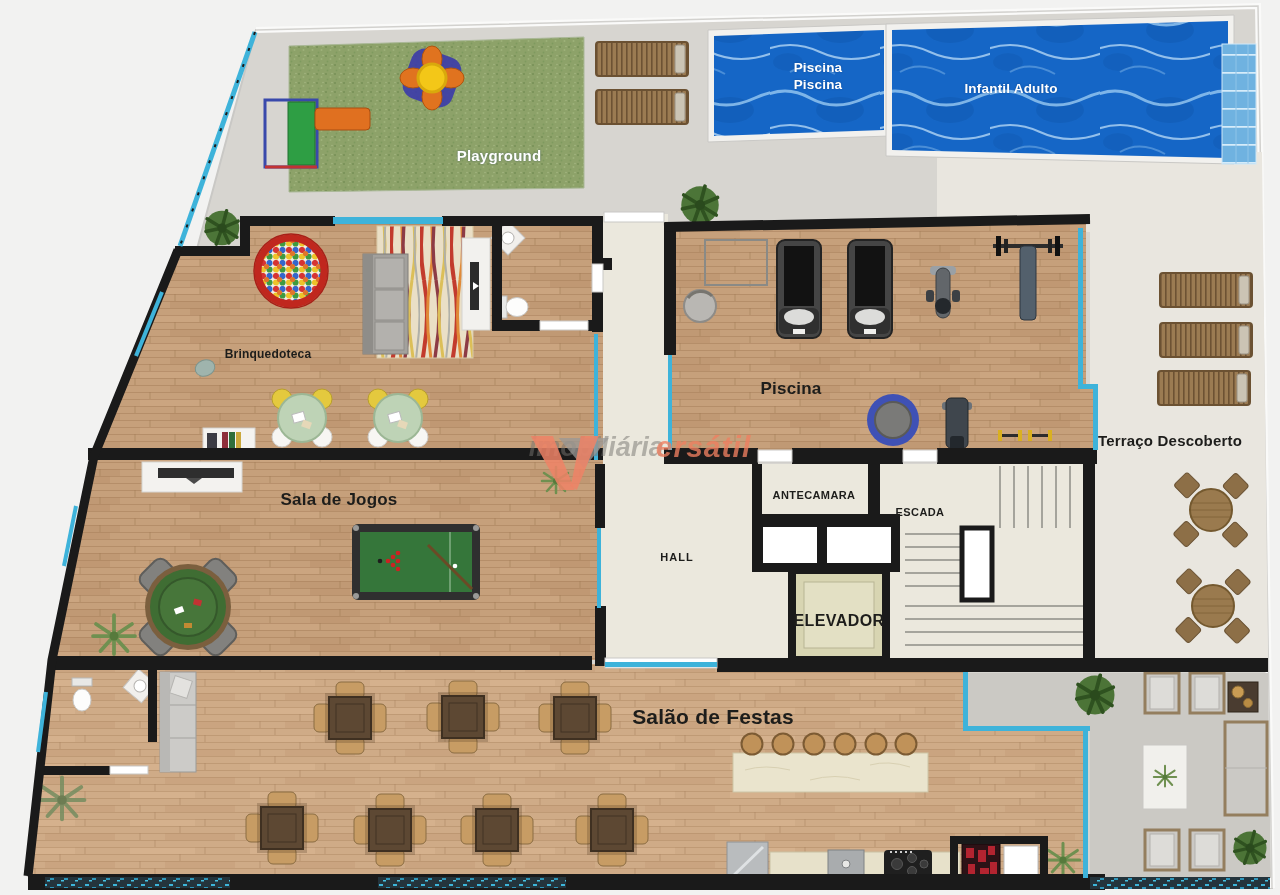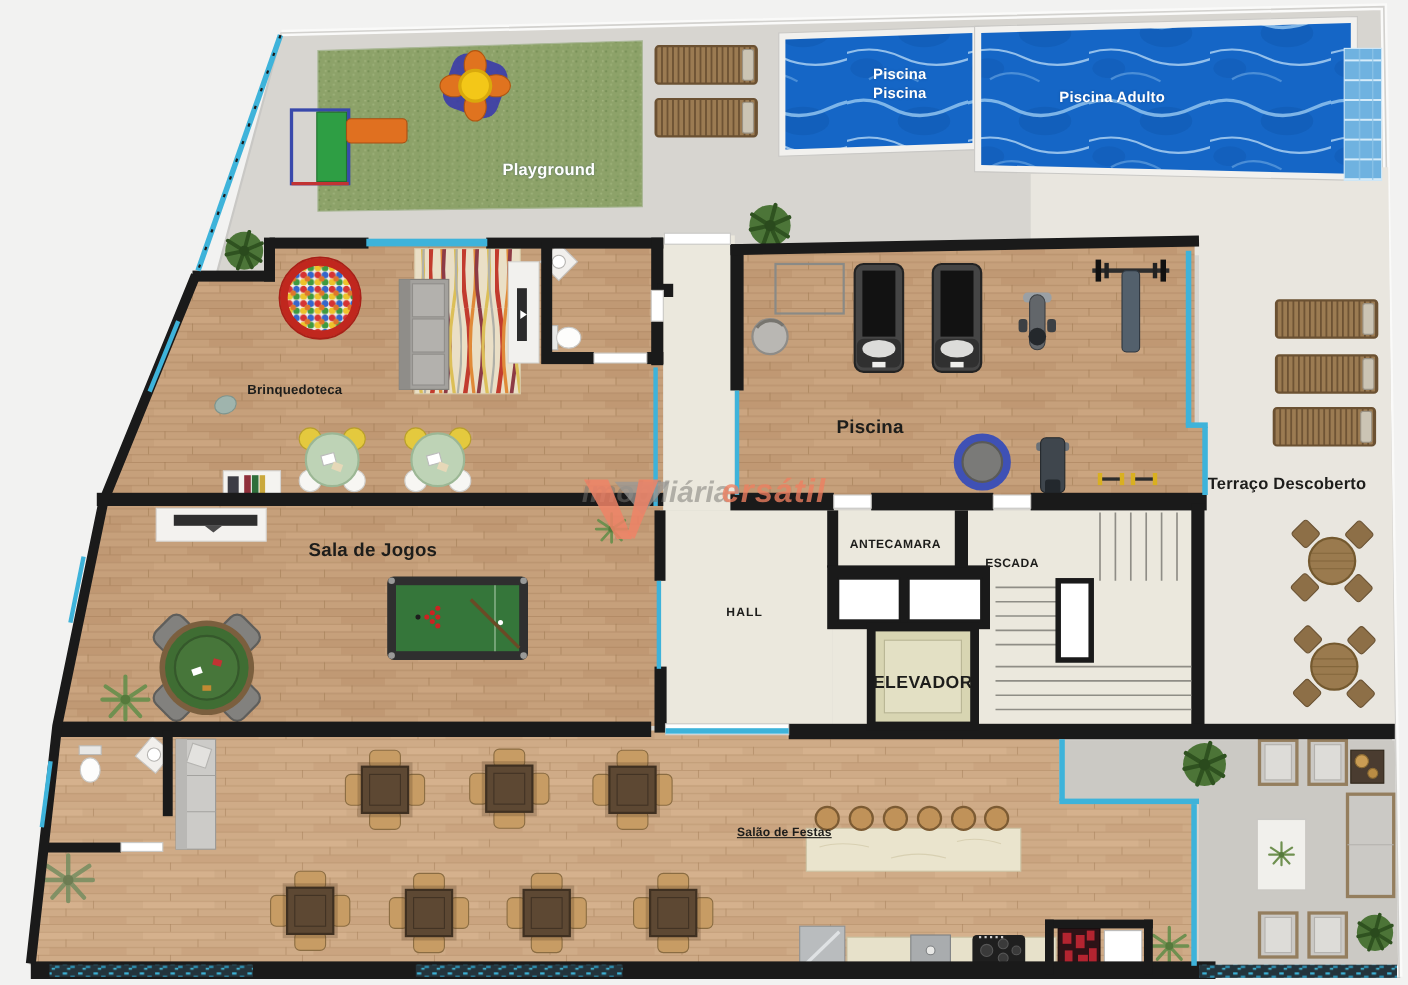--- a/index.html
+++ b/index.html
@@ -491,30 +491,30 @@
   </g>
   <rect x="962" y="528" width="30" height="72" fill="#ffffff" stroke="#1a1a1a" stroke-width="5"></rect>
 </g>
 </svg>
 
 <div class="lbl light" style="left:499px;top:155px;font-size:15px;">Playground</div>
 <div class="lbl light" style="left:806px;top:77px;font-size:13.5px;text-align:center;line-height:1.25;margin-left:12px;">
   <span style="display:block;">Piscina</span>
   <span style="display:block;">Piscina</span>
 </div>
-<div class="lbl light" style="left:1011px;top:88px;font-size:13.5px;">Piscina Adulto</div>
+<div class="lbl light" style="left:1011px;top:88px;font-size:13.5px;">Infantil Adulto</div>
 <div class="lbl" style="left:268px;top:354px;font-size:12px;">Brinquedoteca</div>
 <div class="lbl" style="left:791px;top:389px;font-size:17px;">Piscina</div>
 <div class="lbl" style="left:1157px;top:440px;font-size:15px;margin-left:13px;">Terraço Descoberto</div>
 <div class="lbl" style="left:339px;top:500px;font-size:17px;">Sala de Jogos</div>
 <div class="lbl" style="left:677px;top:557px;font-size:11px;letter-spacing:1px;">HALL</div>
 <div class="lbl small" style="left:814px;top:495px;">ANTECAMARA</div>
 <div class="lbl small" style="left:920px;top:512px;">ESCADA</div>
 <div class="lbl small" style="left:839px;top:621px;font-size:16px;">ELEVADOR</div>
-<div class="lbl" style="left:713px;top:757px;font-size:11px;text-decoration:underline;">Salão de Festas</div>
+<div class="lbl" style="left:713px;top:717px;font-size:21px;">Salão de Festas</div>
 
 <div class="watermark">
   <span class="wm-prefix">imobiliária</span>
   <svg width="86" height="64" viewBox="0 0 86 64">
     <polygon points="30,8 80,8 55,38" fill="#9a9895" opacity=".75"></polygon>
     <polygon points="2,6 24,6 46,60 32,60" fill="#ee8366" opacity=".85"></polygon>
     <polygon points="52,6 70,6 48,60 42,56" fill="#ee8366" opacity=".85"></polygon>
   </svg>
   <span class="wm-suffix">ersátil</span>
 </div>

